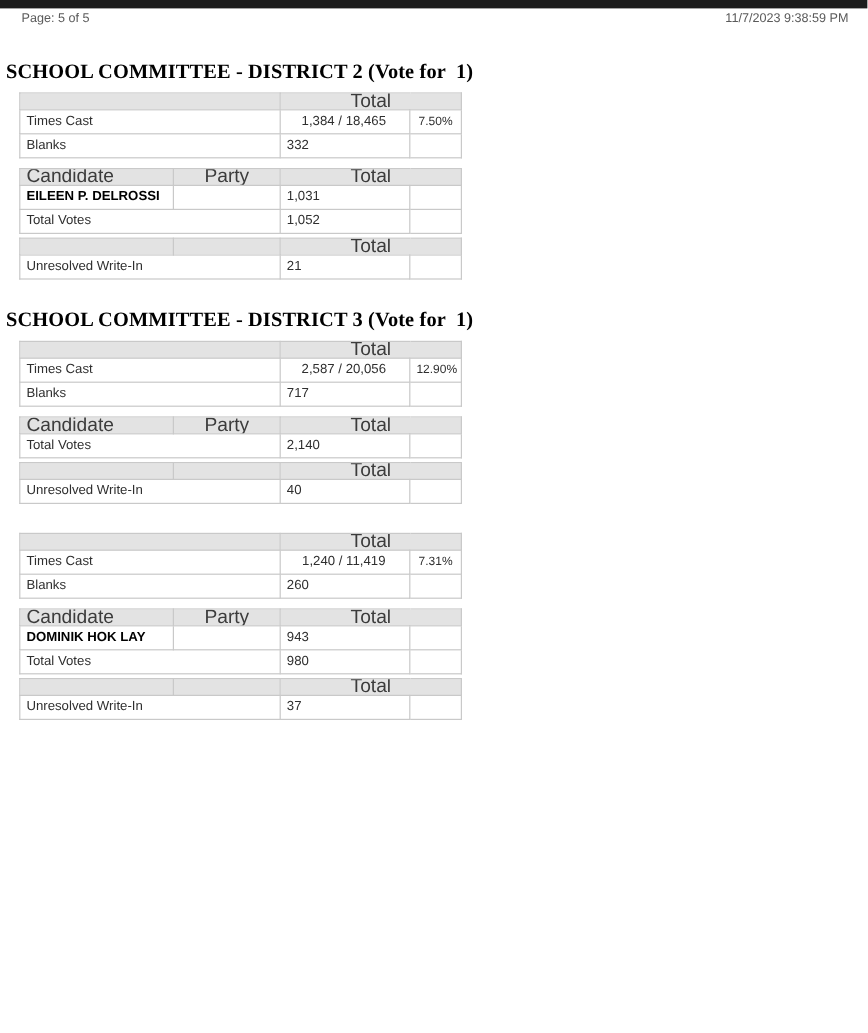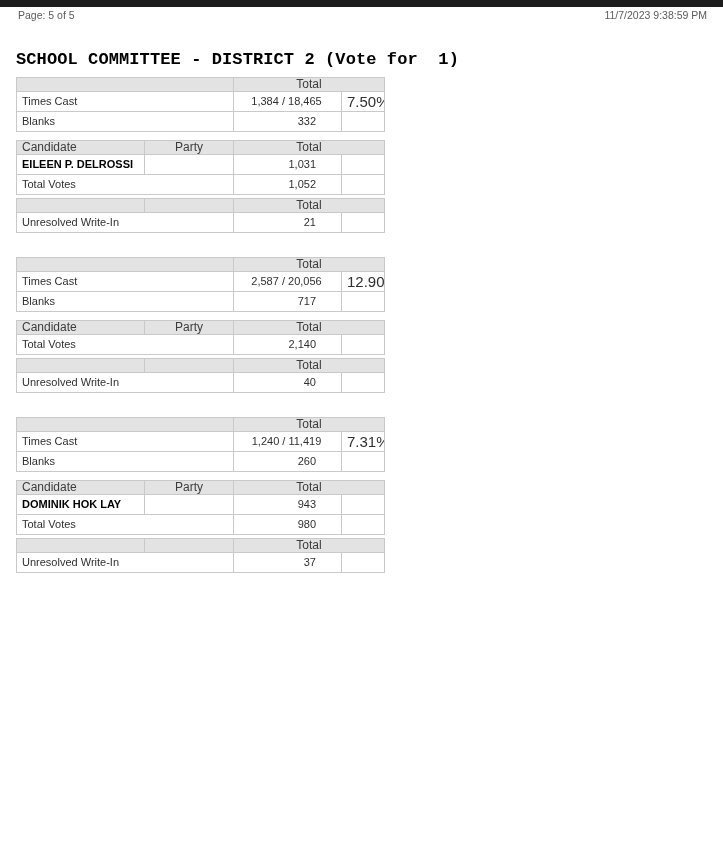--- a/index.html
+++ b/index.html
@@ -3,33 +3,33 @@
 <meta charset="utf-8">
 <style>
   * { margin:0; padding:0; box-sizing:border-box; }
   html,body { width:723px; height:861px; background:#ffffff; overflow:hidden;
               font-family:"Liberation Sans", sans-serif; }
   .topbar { height:7px; background:#1c1c1c; width:723px; }
   .page-header { display:flex; justify-content:space-between; align-items:baseline;
                  padding:2px 16px 0 18px; font-size:10.5px; color:#5a5a5a; line-height:13px; }
   .section { margin-top:24px; }
   .section.first { margin-top:28px; }
-  .contest-title { margin:0 0 7px 16px; font-family:Liberation Mono, monospace; font-weight:bold;
+  .contest-title { margin:0 0 7px 5px; font-family:Liberation Serif, serif; font-weight:bold;
                    font-size:17px; line-height:20px; color:#000; white-space:pre; letter-spacing:0.1px; }
   table { border-collapse:collapse; table-layout:fixed; width:368px; margin-left:16px;
           font-size:11px; }
   td { border:1px solid #c9c9c9; padding:0 5px; height:19px; line-height:19px;
        color:#2f2f2f; overflow:hidden; white-space:nowrap; background:#fff; }
-  tr.hdr td { background:#e3e3e3; height:13px; line-height:13px; font-size:12px; color:#3c3c3c; }
+  tr.hdr td { background:#e3e3e3; height:13px; line-height:13px; font-size:16px; color:#3c3c3c; }
   .t-stats   { margin-bottom:8px; }
   .t-cand    { margin-bottom:3px; }
   .center { text-align:center; }
-  .num    { text-align:right; padding-right:25px;margin-top:24px; }
+  .num    { padding-right:25px;margin-top:24px; }
   .numwide{ text-align:center; padding-right:7px; }
-  .pct    { text-align:center; font-size:15px; }
+  .pct    { text-align:center; font-size:10px; }
   .cand-name { font-weight:bold; color:#000; }
   col.c-label { width:217px; }
   col.c-cand  { width:128px; }
   col.c-party { width:89px; }
   col.c-val   { width:108px; }
   col.c-pct   { width:43px; }
 </style>
 </head>
 <body>
 
@@ -110,20 +110,21 @@
     <tr>
       <td colspan="2">Unresolved Write-In</td>
       <td class="num">21</td>
       <td></td>
     </tr>
   </tbody>
     </table>
 </div>
 
 <div class="section">
+  <h2 class="contest-title">SCHOOL COMMITTEE - DISTRICT 3 (Vote for  1)</h2>
 
   <table class="t-stats">
     <colgroup>
         <col class="c-label">
         <col class="c-val">
         <col class="c-pct">
       </colgroup>
     <tbody>
         <tr class="hdr">
       <td></td>

